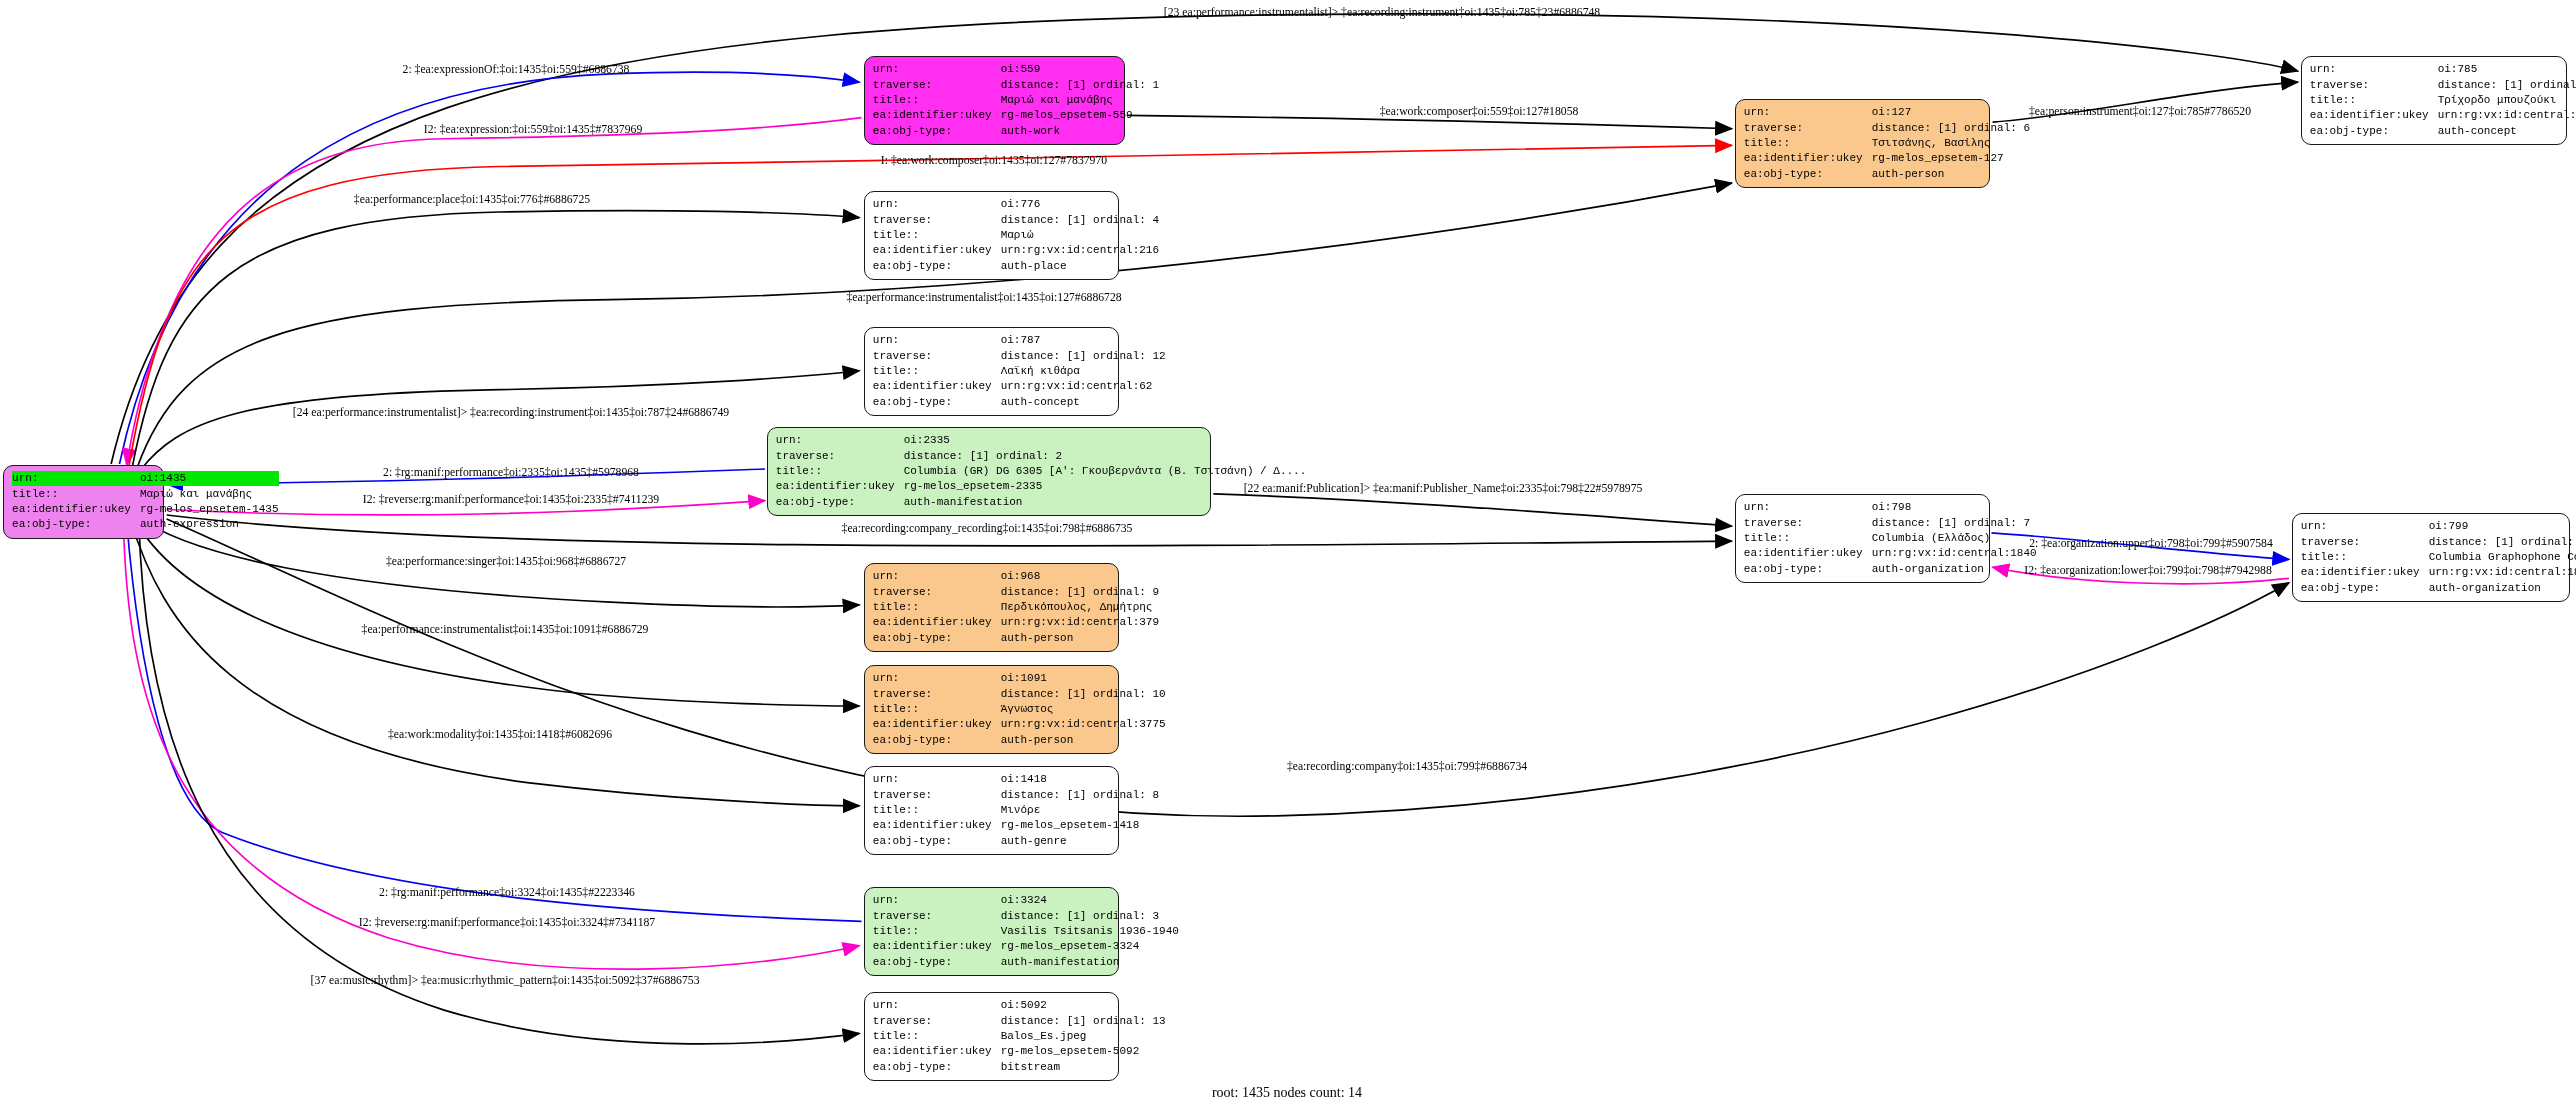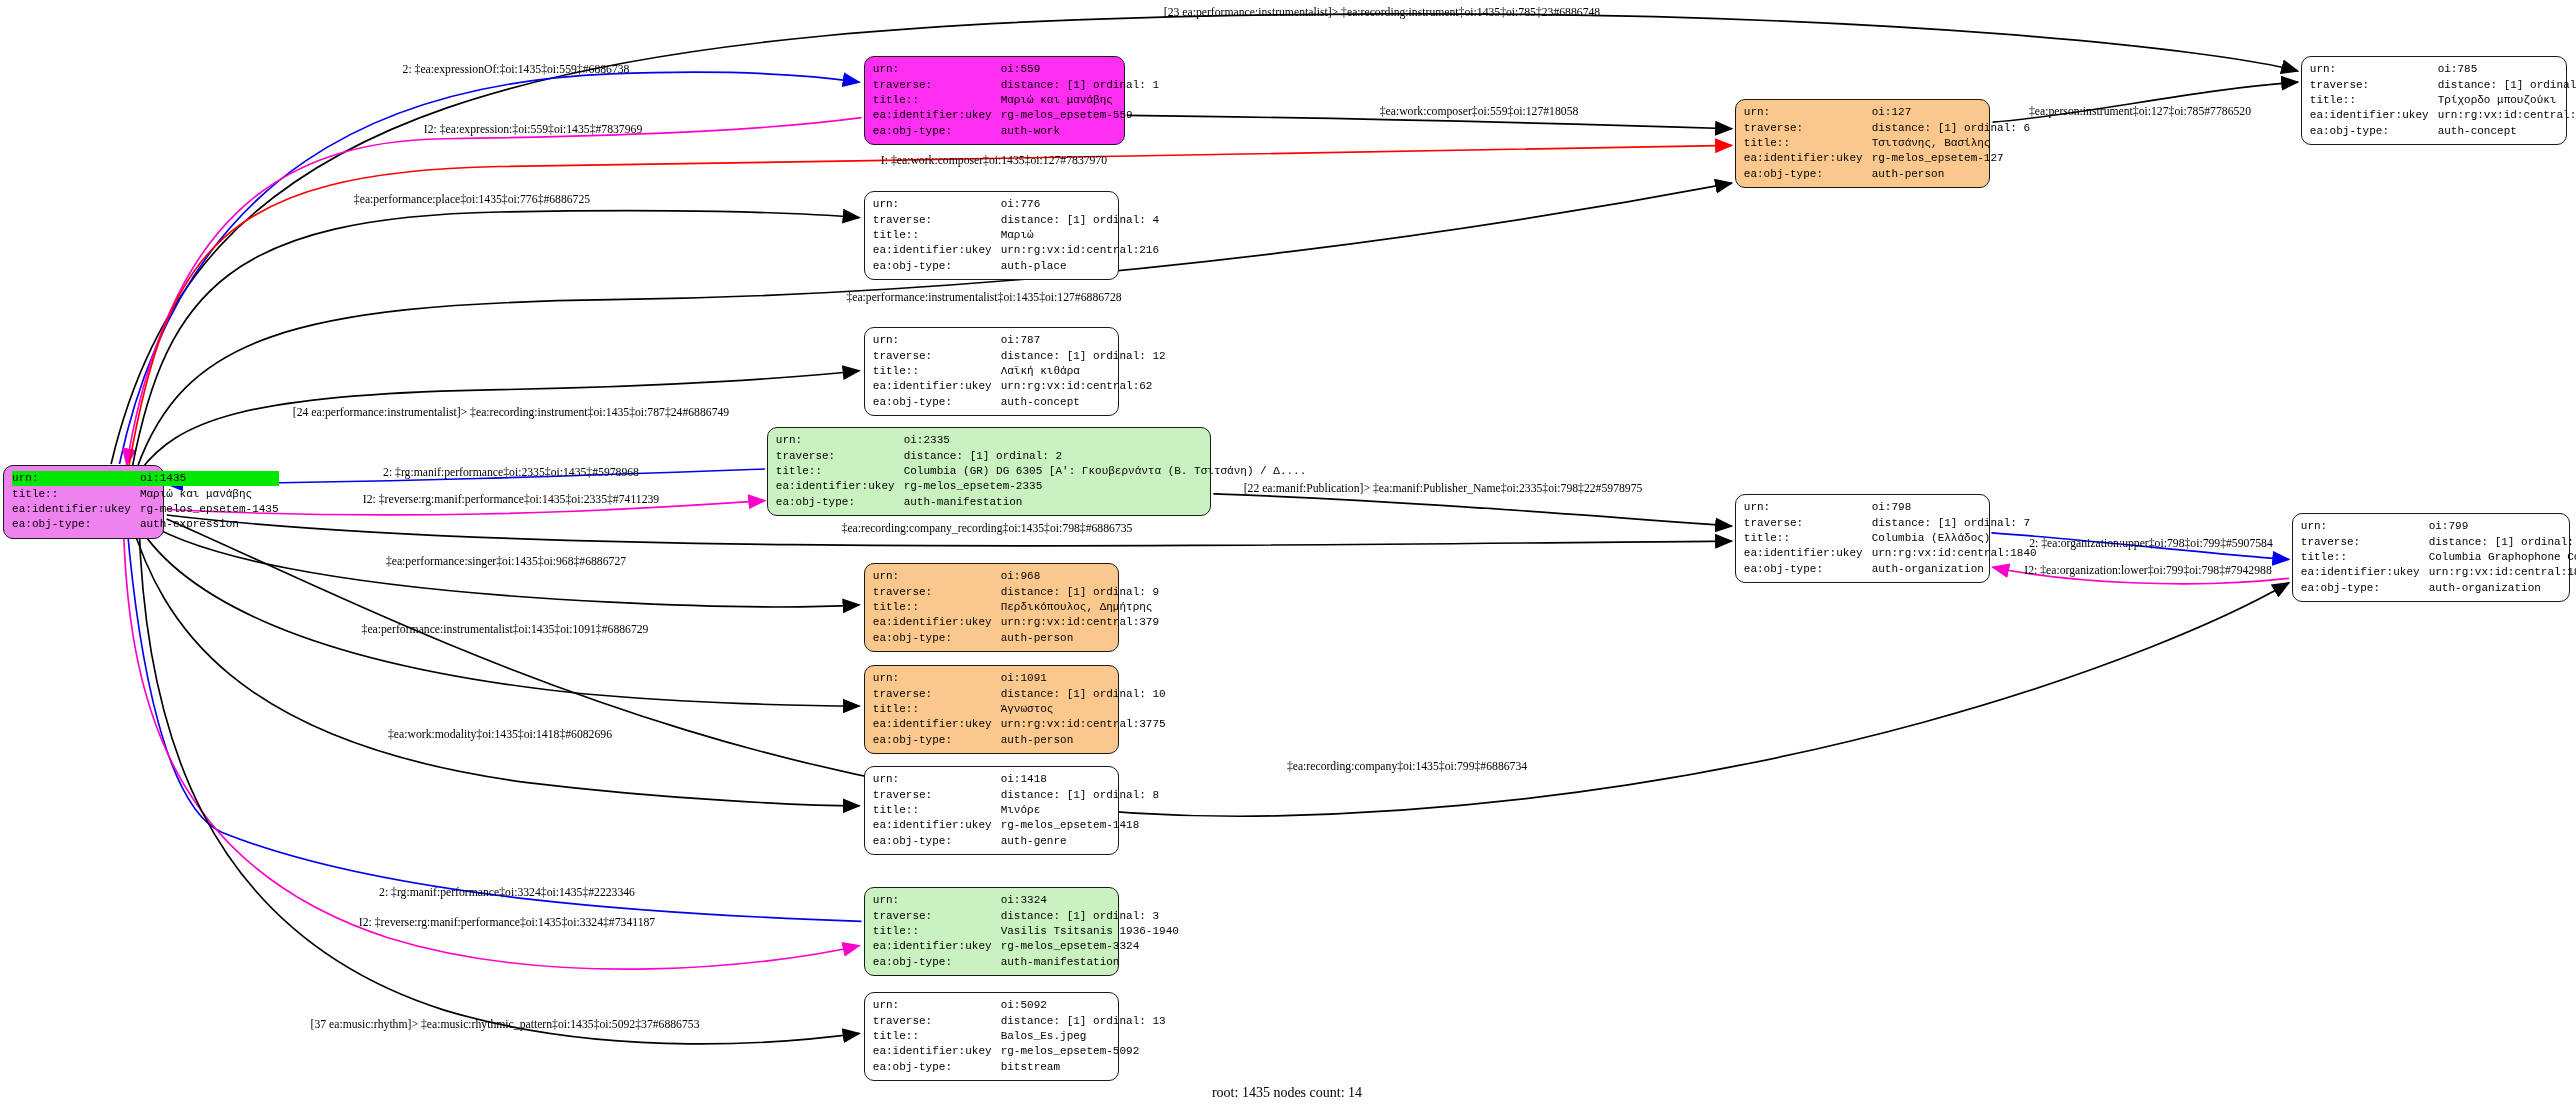--- a/index.html
+++ b/index.html
@@ -470,18 +470,18 @@
       <div class="edge-label" style="left: 1443px; top: 482px; color: rgb(0, 0, 0);">[22 ea:manif:Publication]&gt; ‡ea:manif:Publisher_Name‡oi:2335‡oi:798‡22#5978975</div>
       <div class="edge-label" style="left: 987px; top: 522px; color: rgb(0, 0, 0);">‡ea:recording:company_recording‡oi:1435‡oi:798‡#6886735</div>
       <div class="edge-label" style="left: 2151px; top: 537px; color: rgb(0, 0, 0);">2: ‡ea:organization:upper‡oi:798‡oi:799‡#5907584</div>
       <div class="edge-label" style="left: 2148px; top: 564px; color: rgb(0, 0, 0);">I2: ‡ea:organization:lower‡oi:799‡oi:798‡#7942988</div>
       <div class="edge-label" style="left: 506px; top: 555px; color: rgb(0, 0, 0);">‡ea:performance:singer‡oi:1435‡oi:968‡#6886727</div>
       <div class="edge-label" style="left: 505px; top: 623px; color: rgb(0, 0, 0);">‡ea:performance:instrumentalist‡oi:1435‡oi:1091‡#6886729</div>
       <div class="edge-label" style="left: 500px; top: 728px; color: rgb(0, 0, 0);">‡ea:work:modality‡oi:1435‡oi:1418‡#6082696</div>
       <div class="edge-label" style="left: 1407px; top: 760px; color: rgb(0, 0, 0);">‡ea:recording:company‡oi:1435‡oi:799‡#6886734</div>
       <div class="edge-label" style="left: 507px; top: 886px; color: rgb(0, 0, 0);">2: ‡rg:manif:performance‡oi:3324‡oi:1435‡#2223346</div>
       <div class="edge-label" style="left: 507px; top: 916px; color: rgb(0, 0, 0);">I2: ‡reverse:rg:manif:performance‡oi:1435‡oi:3324‡#7341187</div>
-      <div class="edge-label" style="left: 505px; top: 974px; color: rgb(0, 0, 0); margin-top: 44px;">[37 ea:music:rhythm]&gt; ‡ea:music:rhythmic_pattern‡oi:1435‡oi:5092‡37#6886753</div>
+      <div class="edge-label" style="left: 505px; top: 974px; color: rgb(0, 0, 0);">[37 ea:music:rhythm]&gt; ‡ea:music:rhythmic_pattern‡oi:1435‡oi:5092‡37#6886753</div>
     </div>
 
   <div class="footer-label" style="left:1287px;top:1085px;">root: 1435 nodes count: 14</div>
 </div>
 
 
 </body></html>

